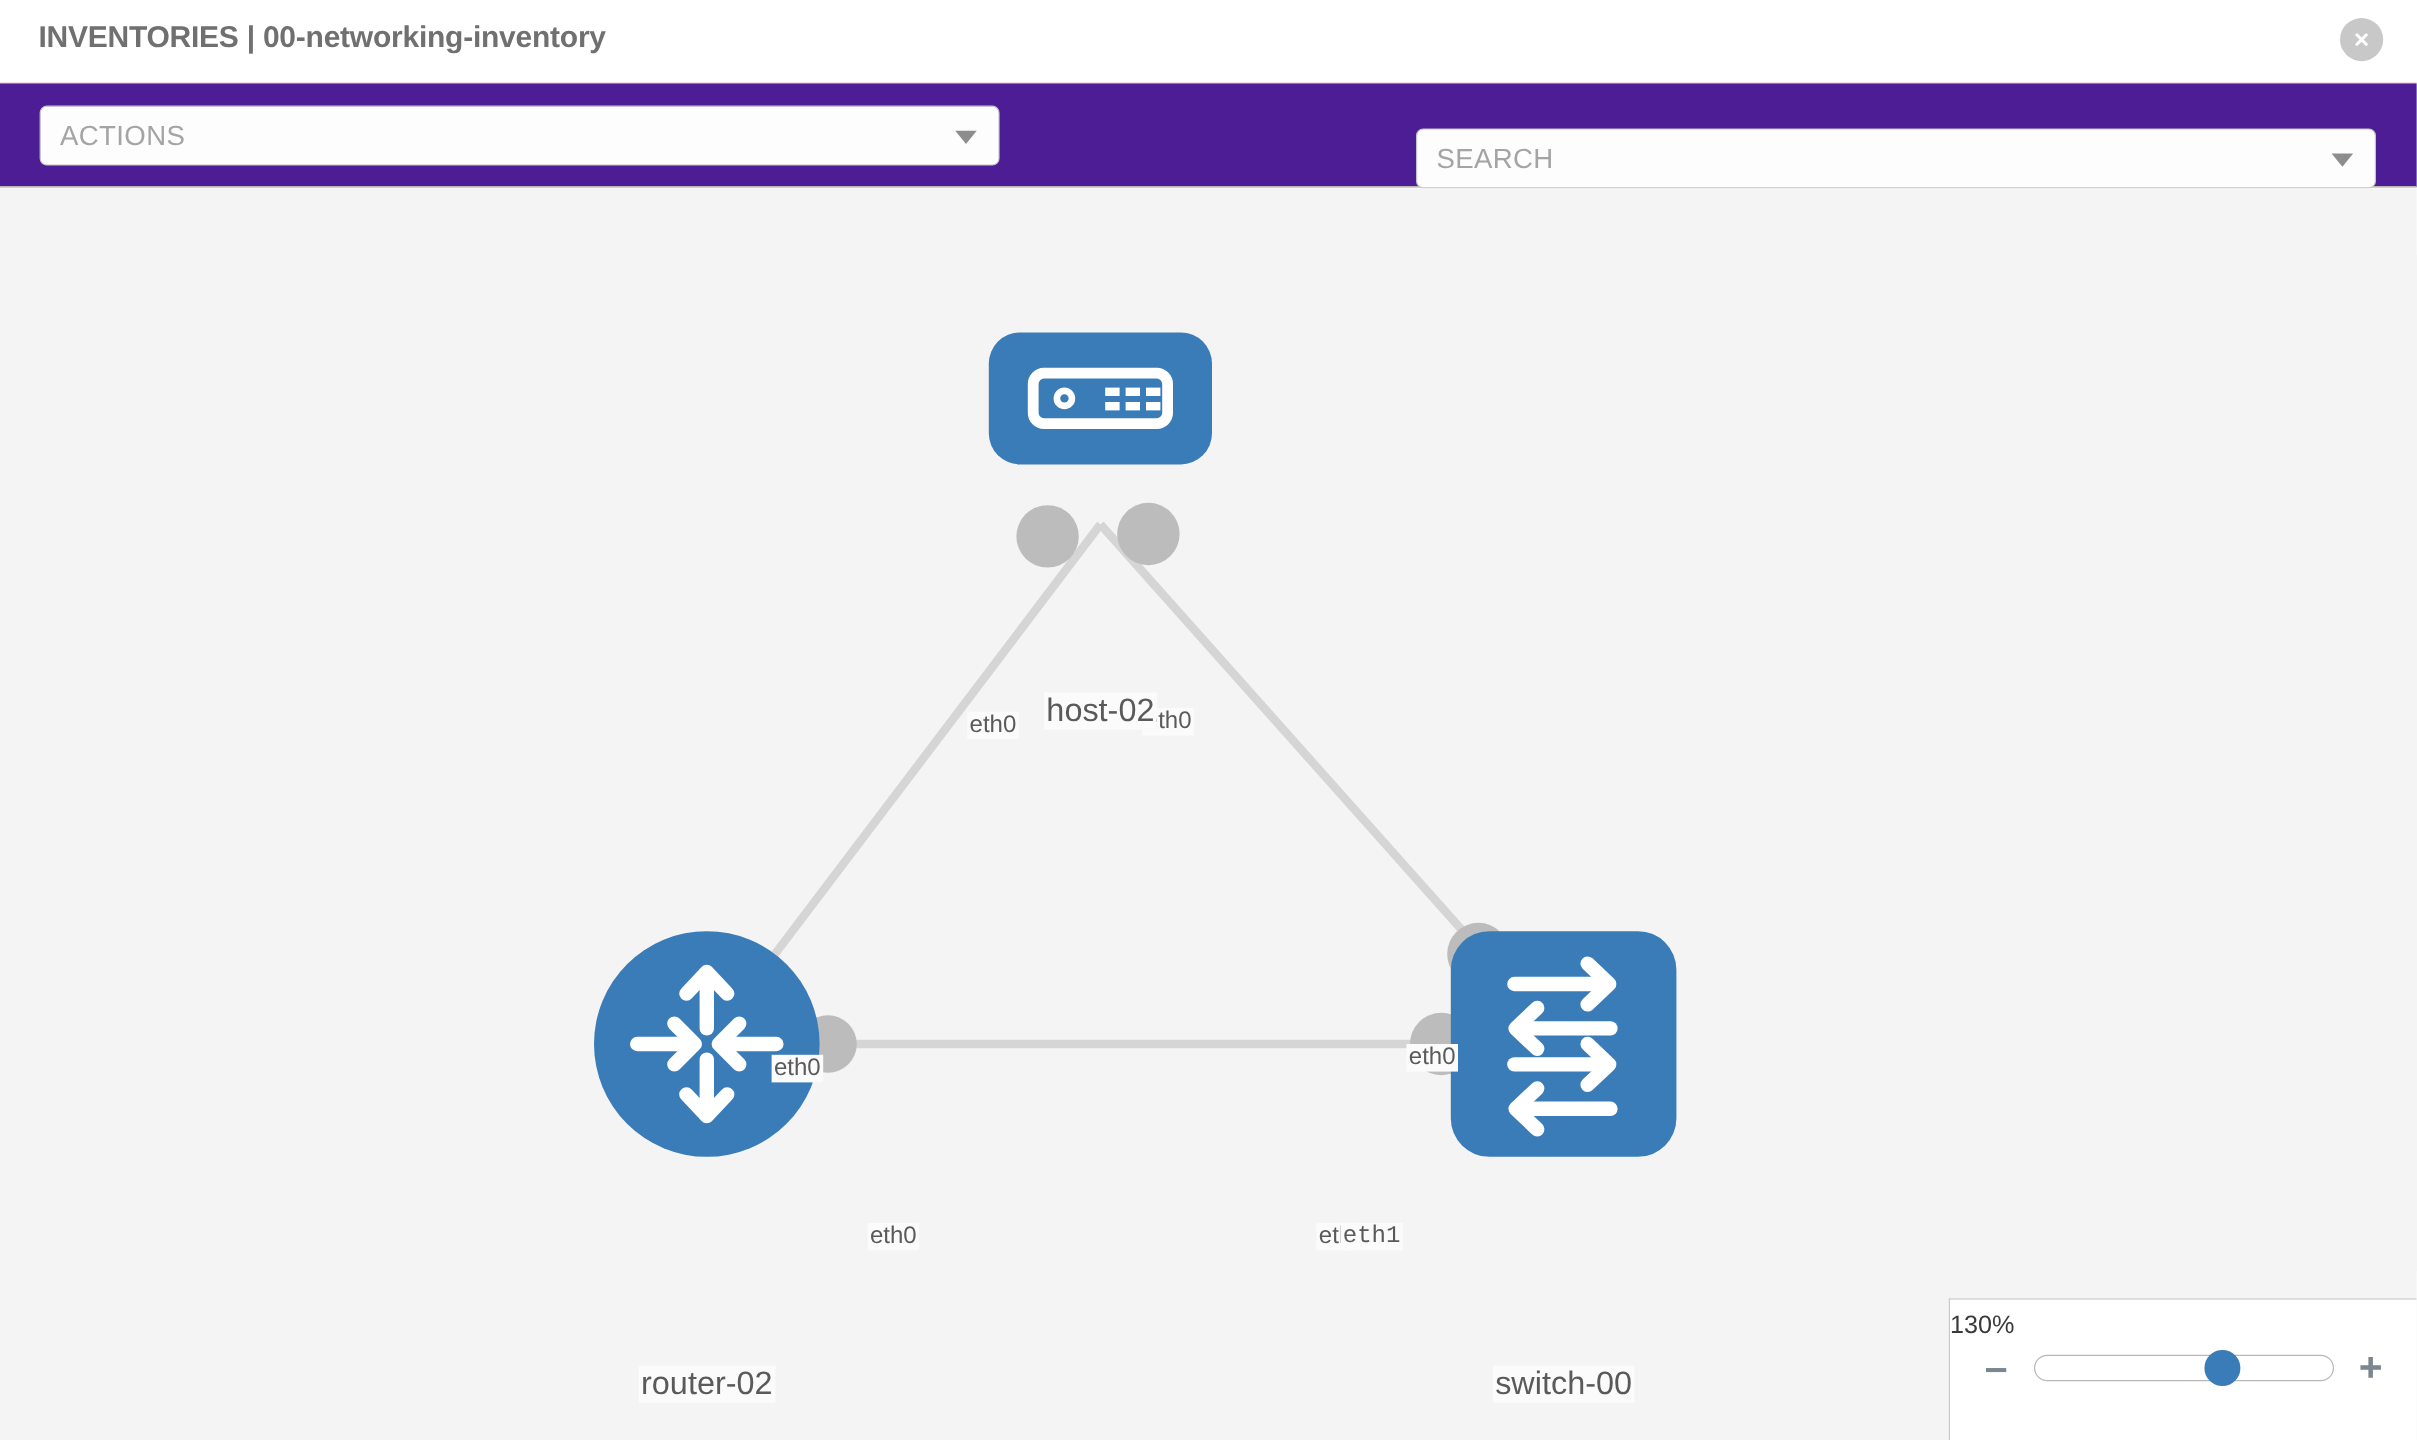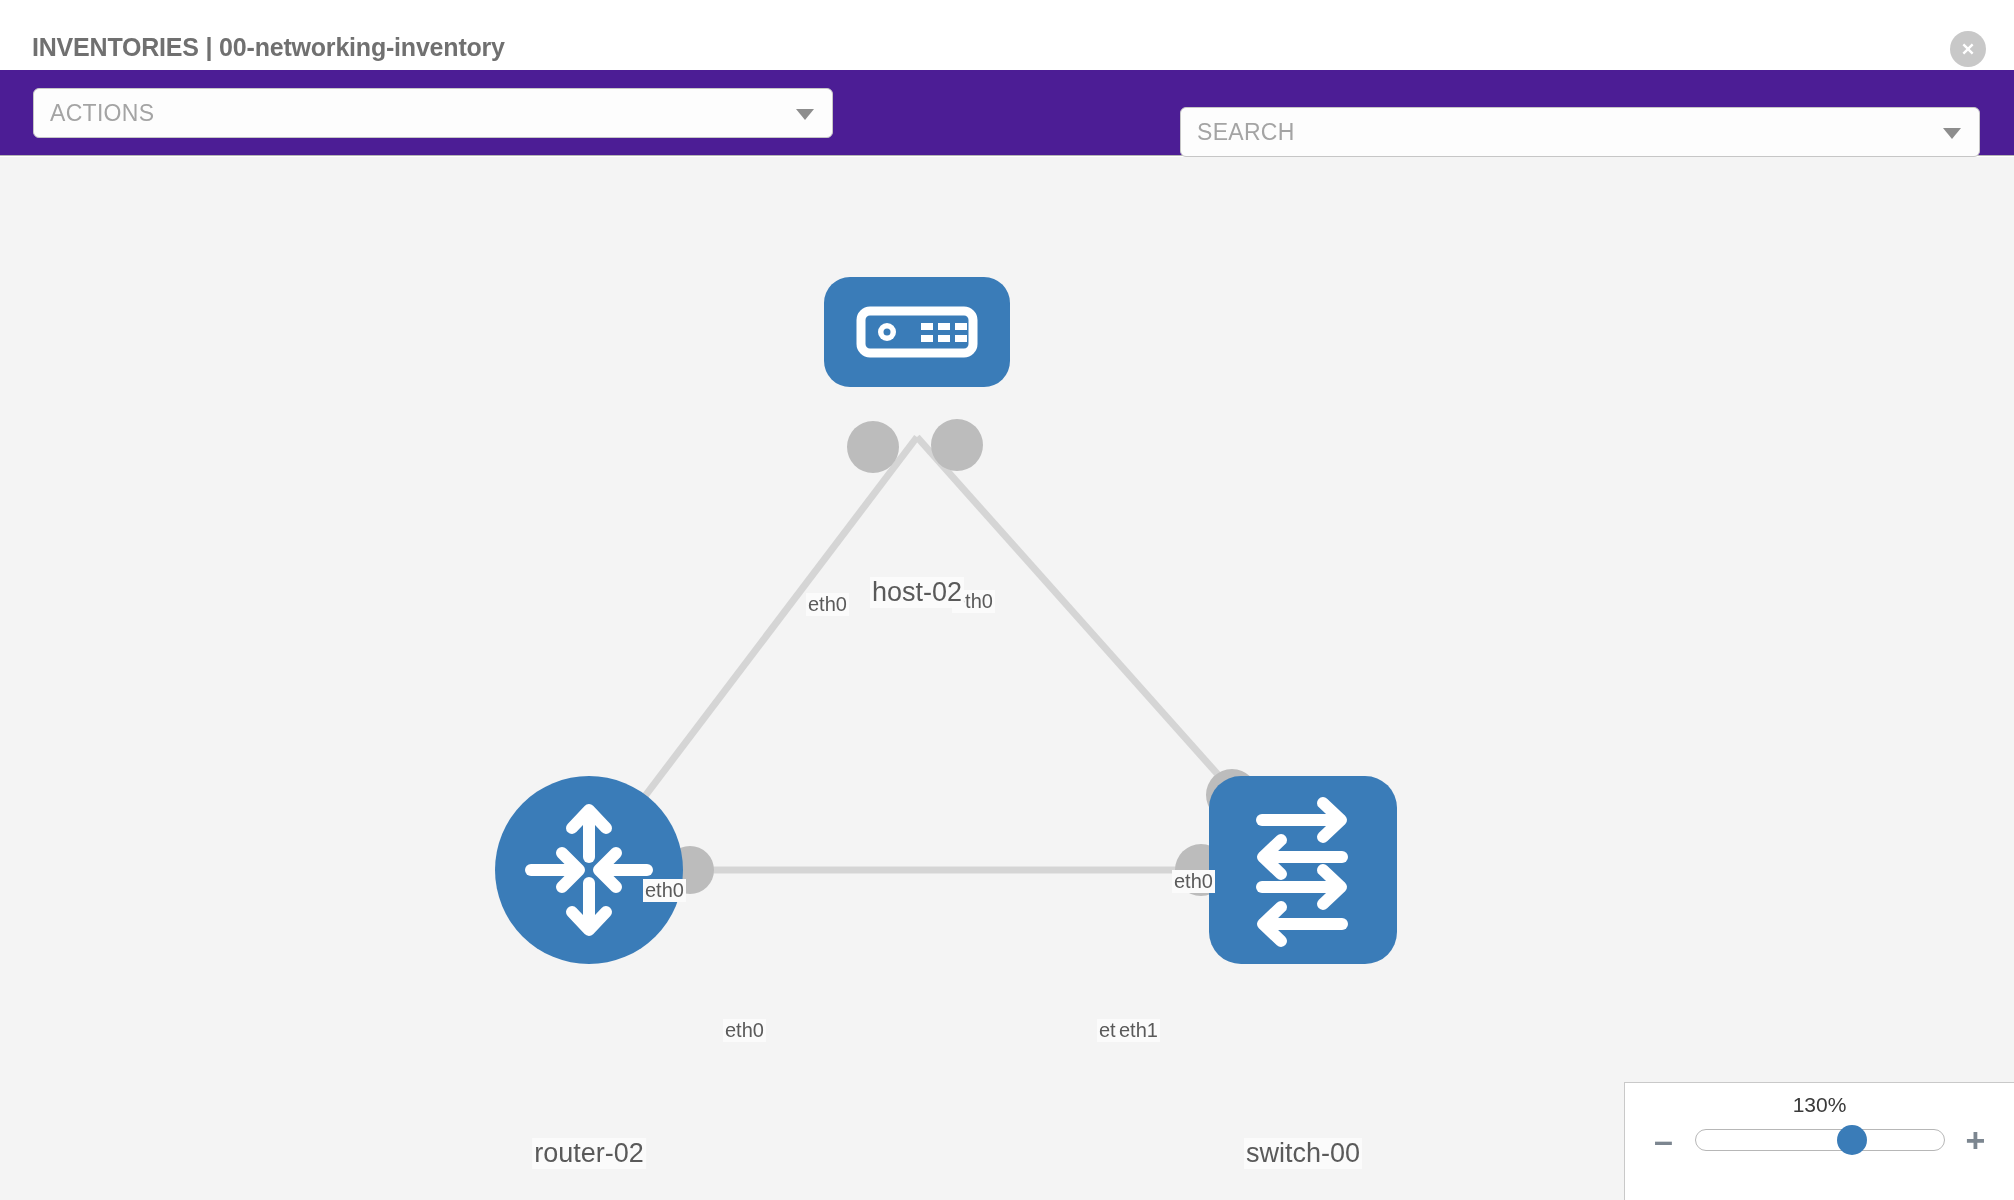--- a/index.html
+++ b/index.html
@@ -6,21 +6,21 @@
   html, body {
     width: 2014px; height: 1200px;
     font-family: "Liberation Sans", sans-serif;
     background: #ffffff;
     overflow: hidden;
   }
   #app { position: relative; width: 2014px; height: 1200px; }
 
   
   .header {
-    position: absolute; left: 0; top: 16px; width: 2014px; height: 70px;
+    position: absolute; left: 0; top: 0; width: 2014px; height: 70px;
     background: #ffffff;
     border-bottom: 1px solid #ec4899;
   }
   .header-title {
     position: absolute; left: 32px; top: 17px;
     font-size: 25px; font-weight: bold; color: #707070;
     letter-spacing: -0.2px; white-space: nowrap;
   }
   .close-btn {
     position: absolute; right: 28px; top: 15px;
@@ -94,21 +94,21 @@
   
   .zoom-panel {
     position: absolute; right: 0; bottom: 0;
     width: 390px; height: 118px;
     background: #ffffff;
     border: 1px solid #c9c9c9;
     border-right: none; border-bottom: none;
   }
   .zoom-level {
     position: absolute; top: 10px; left: 0; width: 100%;
-    text-align: center; font-size: 21px; color: #3a3a3a;
+    font-size: 21px; color: #3a3a3a;
   }
   .zoom-row {
     position: absolute; top: 46px; left: 0; width: 100%;
     display: flex; align-items: center; justify-content: center;
   }
   .zoom-minus, .zoom-plus {
     color: #7c8690; font-weight: bold; cursor: pointer;
     width: 34px; text-align: center; user-select: none;
   }
   .zoom-minus { font-size: 34px; line-height: 20px; }
@@ -242,21 +242,21 @@
         </g>
       </g>
     </svg>
 
     <div class="port-label" style="left:806px; top:436px;">eth0</div>
     <div class="port-label" style="left:952px; top:433px;">eth0</div>
     <div class="port-label" style="left:643px; top:722px;">eth0</div>
     <div class="port-label" style="left:1172px; top:713px;">eth0</div>
     <div class="port-label" style="left:723px; top:862px;">eth0</div>
     <div class="port-label" style="left:1097px; top:862px;">eth</div>
-    <div class="port-label" style="left:1117px; top:862px;">eth1</div>
+    <div class="port-label" style="left:1117px; top:862px;font-family:Liberation Mono, monospace;">eth1</div>
 
     <div class="node-label" style="left:917px; top:420px;">host-02</div>
     <div class="node-label" style="left:589px; top:981px;">router-02</div>
     <div class="node-label" style="left:1303px; top:981px;">switch-00</div>
 
     <div class="zoom-panel">
       <div class="zoom-level">130%</div>
       <div class="zoom-row">
         <span class="zoom-minus">–</span>
         <span class="zoom-track">

